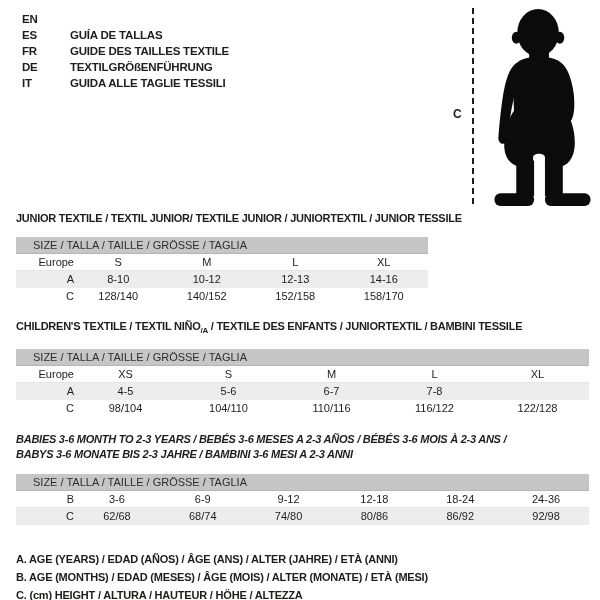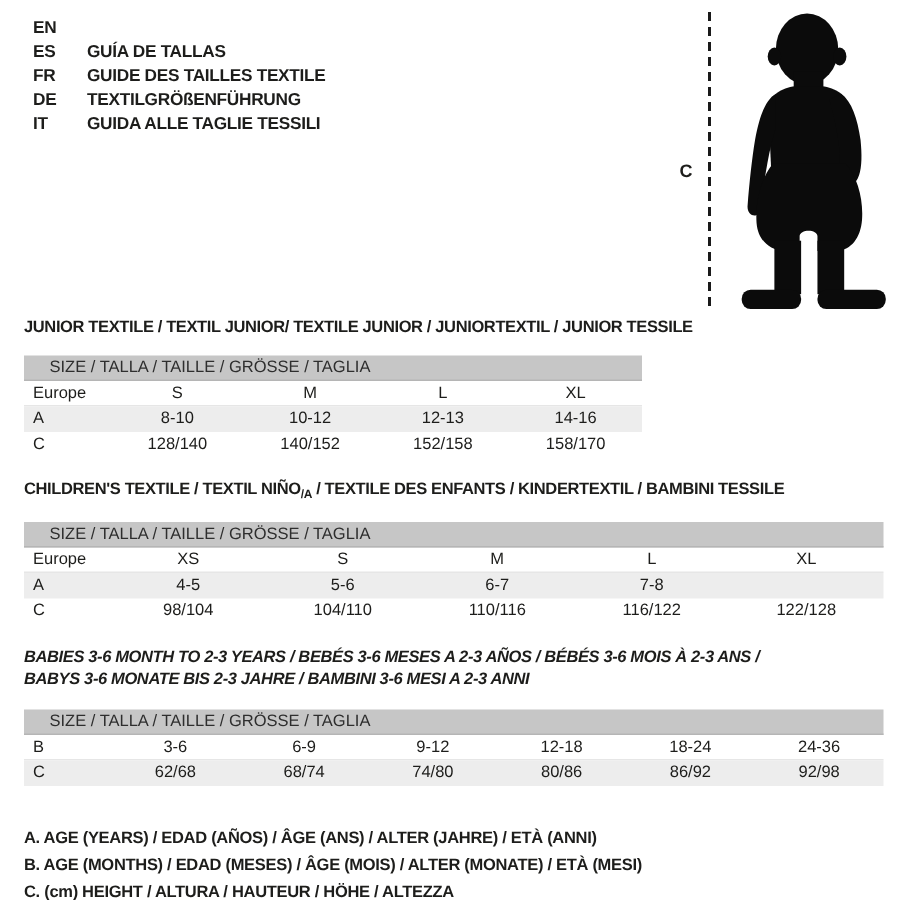--- a/index.html
+++ b/index.html
@@ -3,21 +3,21 @@
 <meta charset="utf-8">
 <style>
   * { margin:0; padding:0; box-sizing:border-box; }
   html,body { background:#ffffff; }
   .page {
     position:relative; width:600px; height:600px; background:#ffffff;
     font-family:"Liberation Sans", sans-serif; color:#1d1d1b; overflow:hidden;
   }
   
   .langs { position:absolute; top:11px; left:22px; }
-  .lang-row { display:flex; font-weight:bold; font-size:11.5px; line-height:16px; letter-spacing:-0.2px; }
+  .lang-row { display:flex; font-weight:bold; font-size:11.5px; line-height:16px; letter-spacing:-0.2px;gap:12px; }
   .lang-code { width:36px; }
   
   .figure { position:absolute; top:6px; left:453px; width:146px; height:202px; }
   .c-label { position:absolute; left:0; top:101px; font-weight:bold; font-size:12px; }
   .measure-line { position:absolute; left:19px; top:2px; height:196px; width:0;
     border-left:2px dashed #1a1a1a; }
   .baby-svg { position:absolute; left:33px; top:0; }
   
   .tables-area { position:absolute; left:16px; top:212px; width:573px; }
   .size-section { margin-bottom:15px; }
@@ -27,21 +27,21 @@
   .title-line { white-space:nowrap; }
   .title-line .sub { font-size:8px; vertical-align:sub; }
   .size-table.narrow { width:412px; }
   .size-table.wide { width:573px; }
   .band { height:17px; line-height:17px; background:#c6c6c6; color:#2e2e2e;
     font-size:11px; padding-left:17px; border-bottom:1px solid #b5b5b5; }
   .t-row { display:grid; height:17px; line-height:16px; font-size:11px;
     border-bottom:1px solid #e6e6e6; }
   .t-row:last-child { border-bottom:none; }
   .t-row.stripe { background:#ededed; border-bottom:none; }
-  .t-label { padding-left:6px; text-align:left; }
+  .t-label { padding-left:6px; text-align:right; }
   .t-cell { text-align:center; }
   
   .notes { position:absolute; left:16px; top:534px;margin-top:16px; }
   .note-line { font-weight:bold; font-size:11px; line-height:18px; letter-spacing:-0.2px; white-space:nowrap; }
 </style>
 </head>
 <body>
 
 <div class="page">
 
@@ -111,21 +111,21 @@
             <span class="t-label">C</span>
             <span class="t-cell">128/140</span>
             <span class="t-cell">140/152</span>
             <span class="t-cell">152/158</span>
             <span class="t-cell">158/170</span>
           </div>
         </div>
       </section>
       <section class="size-section">
         <div class="section-title">
-          <div class="title-line"><span>CHILDREN'S TEXTILE / TEXTIL NIÑO</span><span class="sub">/A</span><span> / TEXTILE DES ENFANTS / KINDERTEXTIL / BAMBINI TESSILE</span></div>
+          <div class="title-line"><span>CHILDREN'S TEXTILE / TEXTIL NIÑO</span><span class="sub">/A</span><span> / TEXTILE DES ENFANTS / JUNIORTEXTIL / BAMBINI TESSILE</span></div>
         </div>
         <div class="size-table wide">
           <div class="band">SIZE / TALLA / TAILLE / GRÖSSE / TAGLIA</div>
           <div class="t-row" style="grid-template-columns: 58px repeat(5, 1fr);">
             <span class="t-label">Europe</span>
             <span class="t-cell">XS</span>
             <span class="t-cell">S</span>
             <span class="t-cell">M</span>
             <span class="t-cell">L</span>
             <span class="t-cell">XL</span>

